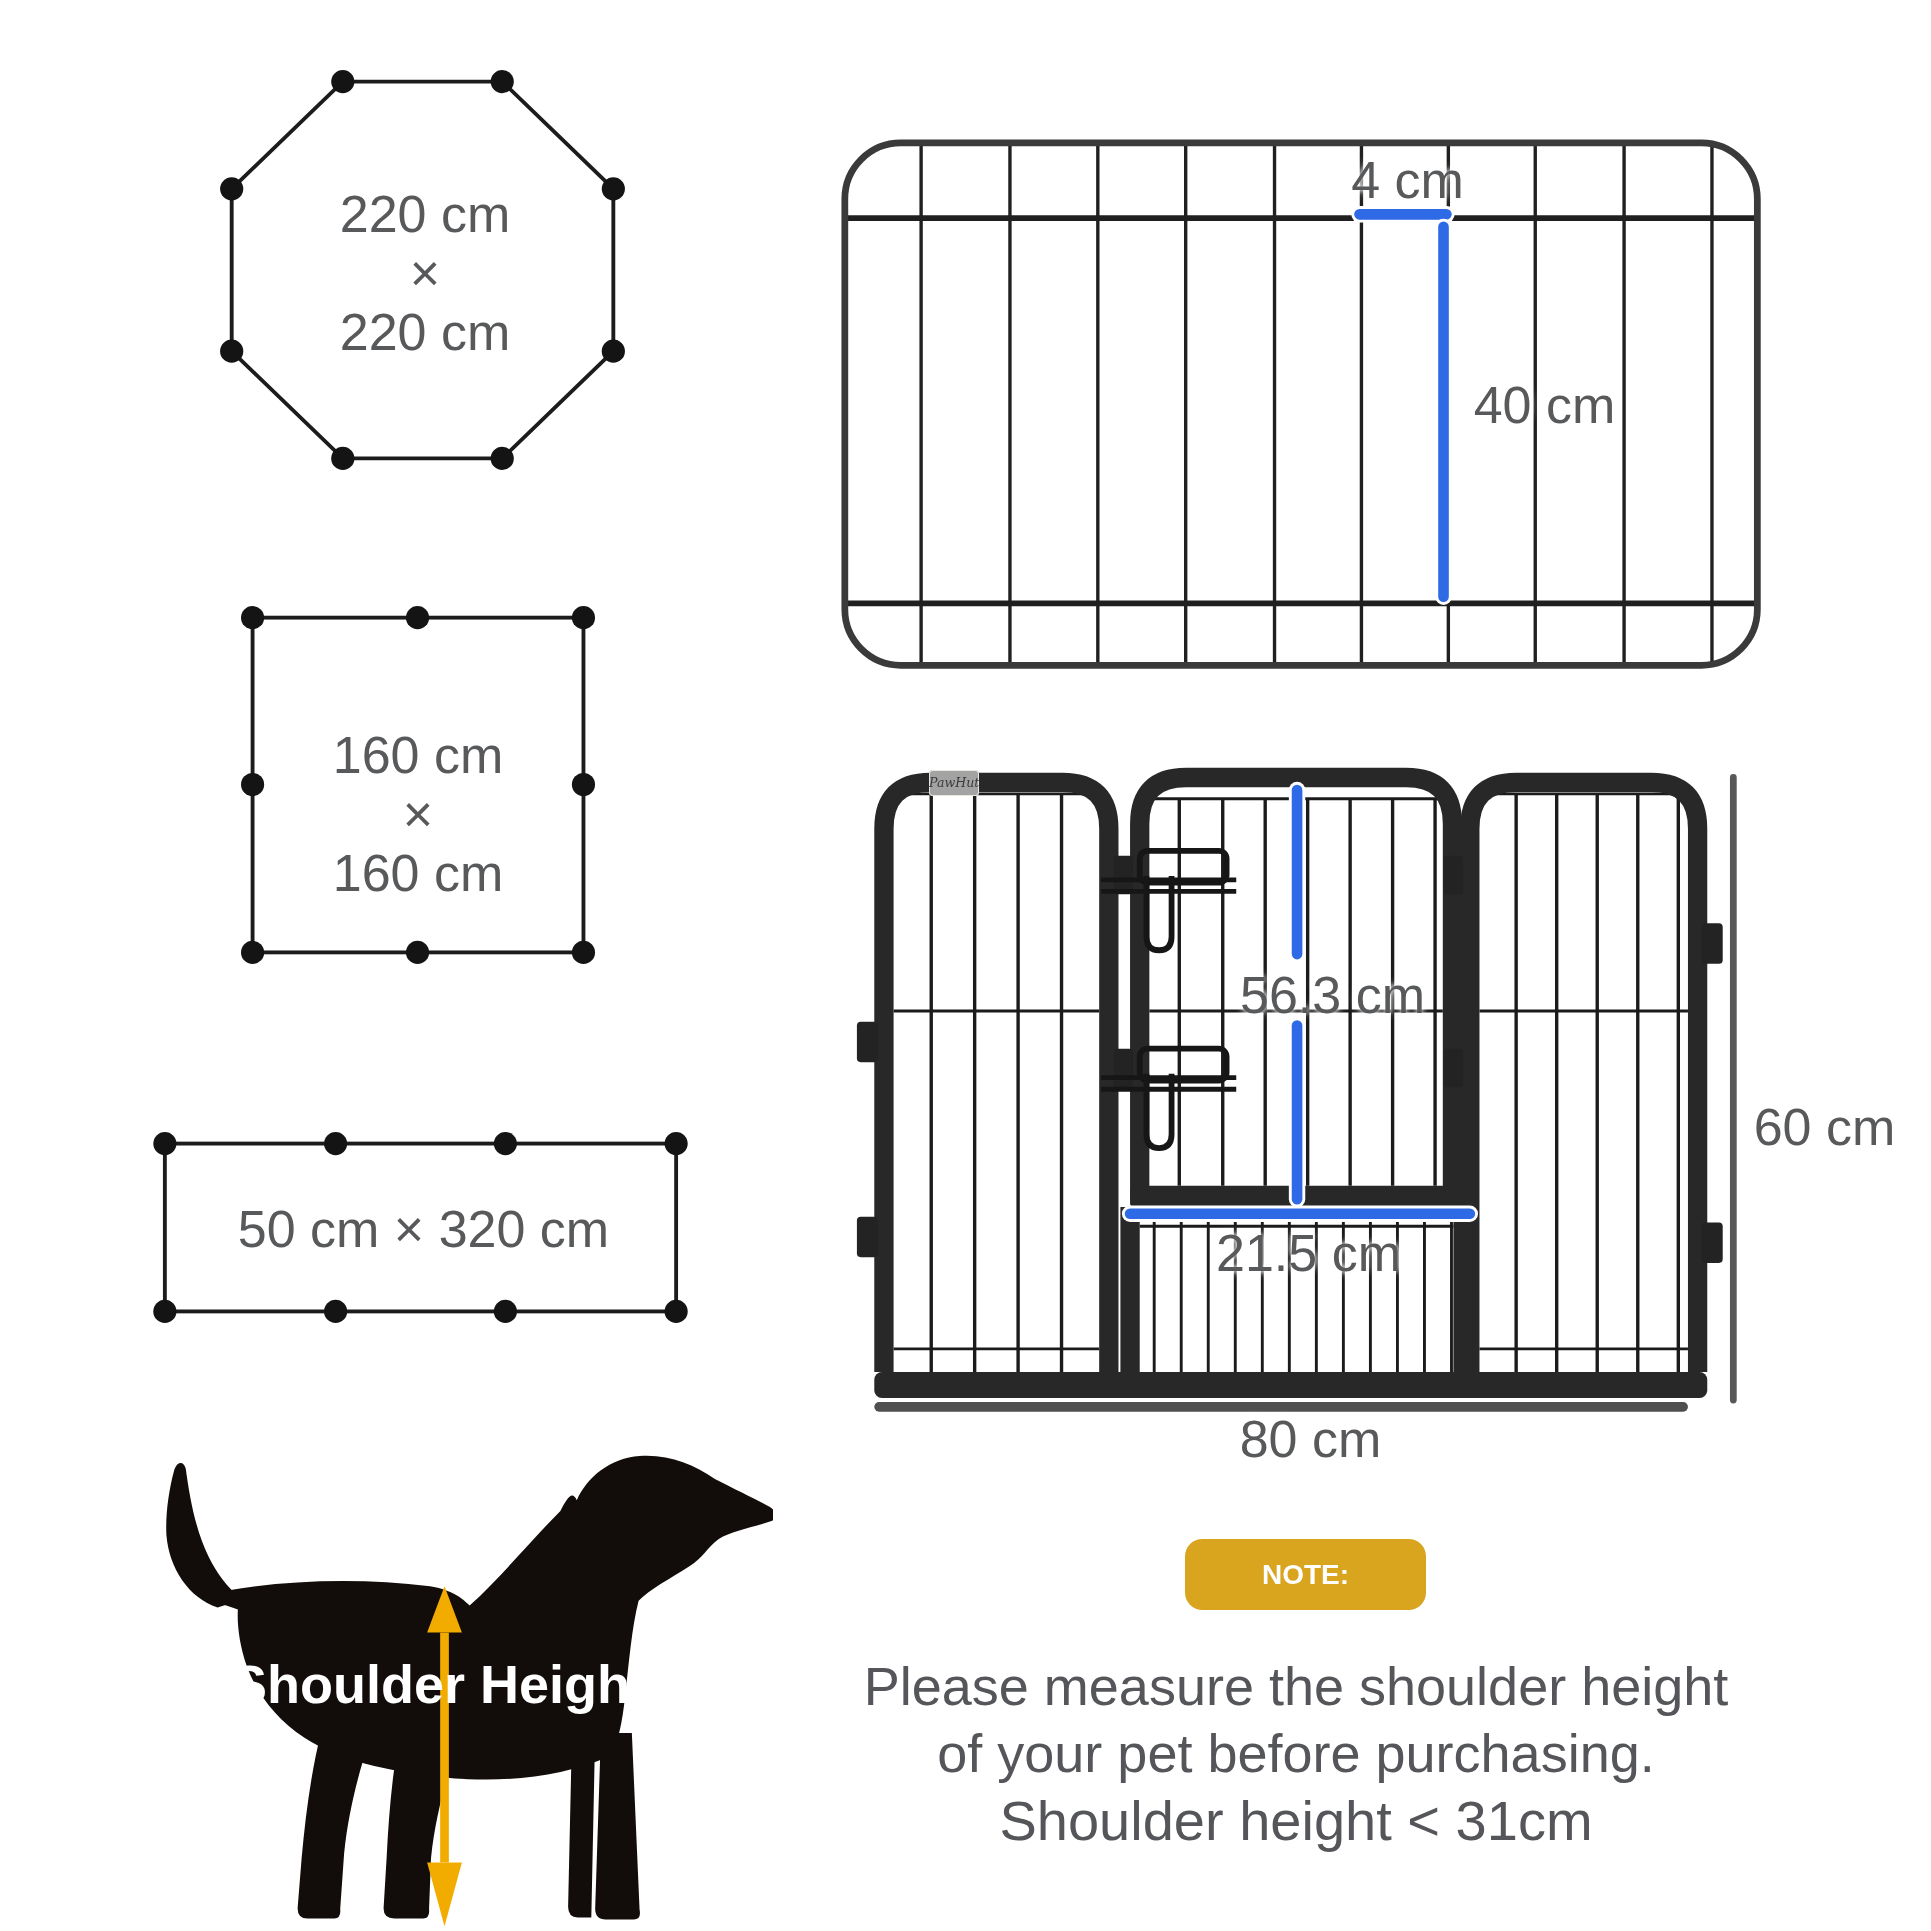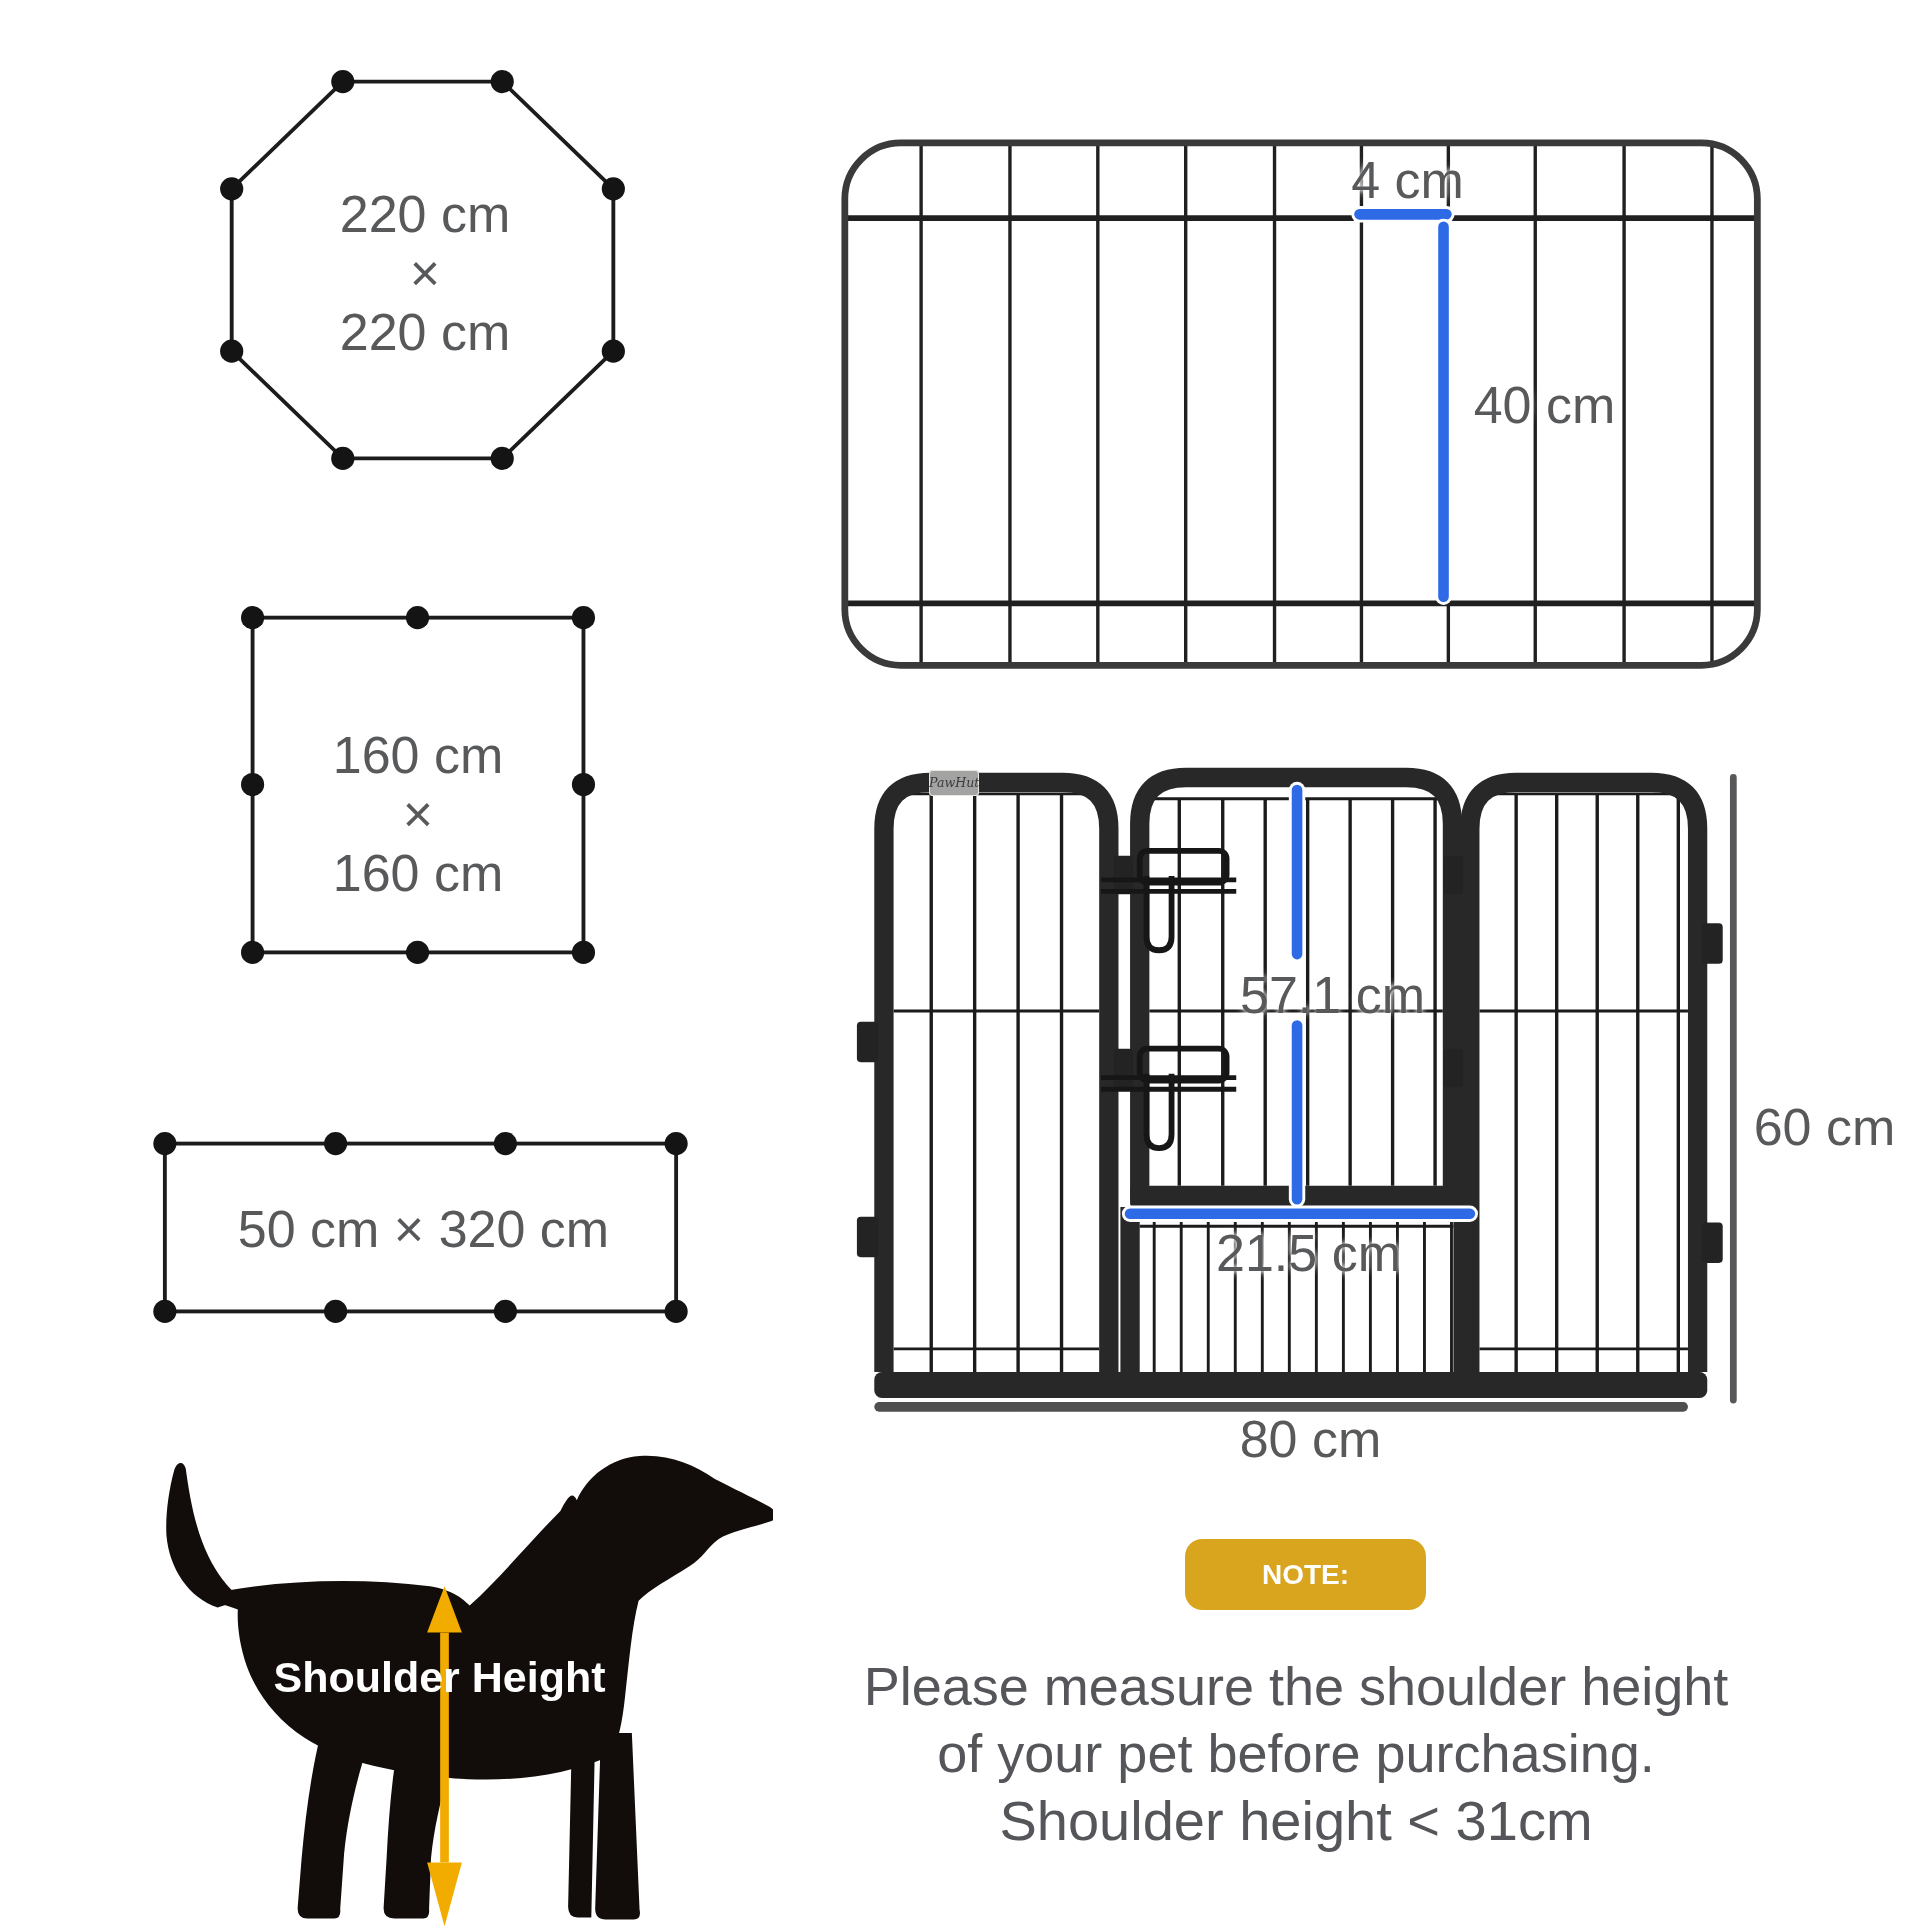--- a/index.html
+++ b/index.html
@@ -17,21 +17,21 @@
   .hw{fill:#232323;}
   .latch{stroke:#161616;stroke-width:6;fill:none;}
   .latch-rod{stroke:#161616;stroke-width:5;fill:none;}
   .blue-casing{stroke:#ffffff;stroke-width:17;stroke-linecap:round;fill:none;}
   .blue-line{stroke:var(--accent_blue,#2e6ae6);stroke-width:11;stroke-linecap:round;fill:none;}
   .panel-outer{stroke:#3a3a3a;stroke-width:7;fill:none;}
   .panel-inner-h{stroke:#202020;stroke-width:6;}
   .panel-bar{stroke:#202020;stroke-width:3.5;}
   .dog-fill{fill:#120d0b;}
   .arrow-fill{fill:var(--arrow_yellow,#f2ac00);}
-  .shoulder-text{color:#ffffff;font-size:43px;font-weight:bold;text-align:center;white-space:nowrap;}
+  .shoulder-text{color:#ffffff;font-size:54px;font-weight:bold;text-align:center;white-space:nowrap;}
   .note-badge{background:var(--badge_gold,#d9a41e);color:#fff;font-weight:bold;font-size:28px;
               text-align:center;line-height:71px;border-radius:17.4px;}
   .note-line{color:#55565a;font-size:54px;line-height:67px;text-align:center;white-space:nowrap;}
   .note-line-strong{font-size:56px;}
   .pawhut-label{background:#a3a3a3;border-radius:3.9px;color:#3c3c3c;
                 font-family:"DejaVu Serif",serif;font-style:italic;font-size:12.6px;
                 text-align:center;line-height:25px;box-shadow:0 0 0 1px #e8e8e0 inset;}
 </style>
 </head>
 <body>
@@ -205,21 +205,21 @@
 
     <line class="blue-casing" x1="493" y1="28" x2="493" y2="198"></line>
     <line class="blue-line" x1="493" y1="28" x2="493" y2="198"></line>
     <line class="blue-casing" x1="493" y1="272" x2="493" y2="452"></line>
     <line class="blue-line" x1="493" y1="272" x2="493" y2="452"></line>
     <line class="blue-casing" x1="320" y1="467" x2="672" y2="467"></line>
     <line class="blue-line" x1="320" y1="467" x2="672" y2="467"></line>
   </svg>
 
   <div class="abs pawhut-label" style="left:929px;top:770px;width:50px;height:26px;">PawHut</div>
-  <div class="abs dim-label" style="left:1236px;top:966px;width:193px;">57.1 cm</div>
+  <div class="abs dim-label" style="left:1236px;top:966px;width:193px;">56.3 cm</div>
   <div class="abs dim-label" style="left:1212px;top:1224px;width:193px;">21.5 cm</div>
   <div class="abs dim-label" style="left:1728px;top:1098px;width:193px;">60 cm</div>
   <div class="abs dim-label" style="left:1214px;top:1410px;width:193px;">80 cm</div>
 
   <svg class="abs" style="left:145px;top:1453px;" width="628" height="478" viewBox="0 0 650 495">
 
     <path class="dog-fill" d="M 75,160 C 45,150 25,120 22,85 C 21,65 24,40 30,18 C 33,8 40,8 42,16
              C 46,45 52,80 66,108 C 74,124 84,138 100,152 Z"></path>
 
     <g>

